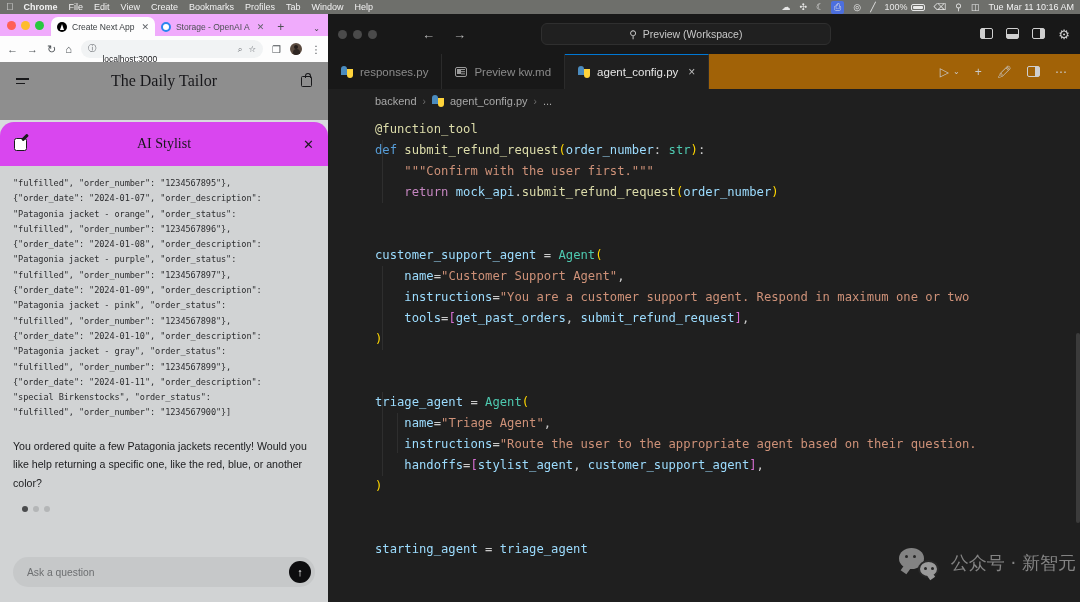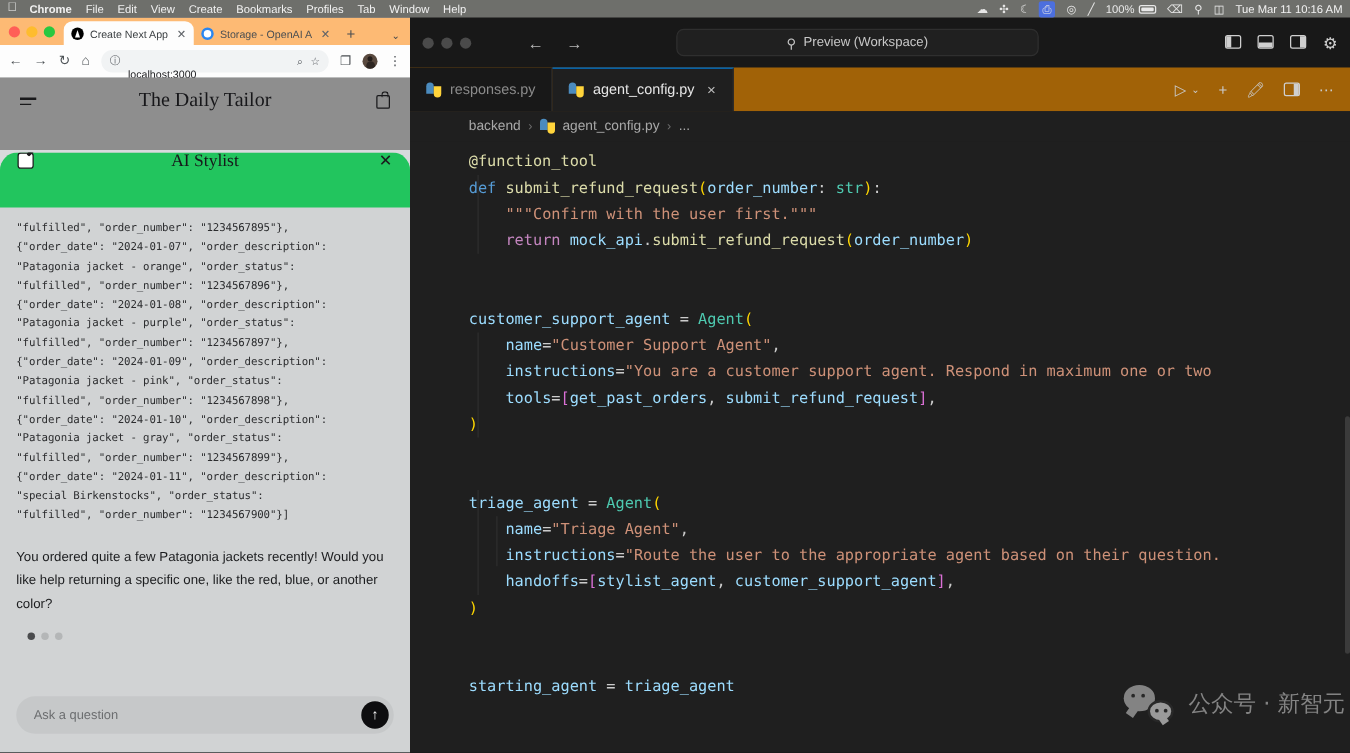--- a/index.html
+++ b/index.html
@@ -37,21 +37,21 @@
     background:#e8e8e8; border-radius:1px;
   }
   .menubar .clock { margin-left: 9px; font-size: 9px; }
 
   
   .chrome {
     position: absolute; left: 0; top: 14px; width: 328px; height: 588px;
     background: #d8dadd; z-index: 10; overflow: hidden;
   }
   .chrome-tabstrip {
-    height: 22px; background: #fdba74;
+    height: 22px; background: #f0abfc;
     display: flex; align-items: flex-end; padding-left: 6px; position: relative;
   }
   .traffic { display: flex; align-items: center; gap: 5px; height: 22px; padding: 0 7px 0 1px; }
   .tl { width: 9px; height: 9px; border-radius: 50%; }
   .tl.r { background: #ff5f57; } .tl.y { background: #febc2e; } .tl.g { background: #28c840; }
   .ctab {
     height: 19px; display: flex; align-items: center; gap: 5px;
     padding: 0 6px; border-radius: 7px 7px 0 0; font-size: 8.5px; color: #3c4043;
     max-width: 118px; white-space: nowrap; overflow: hidden;
   }
@@ -110,21 +110,21 @@
   }
   .site-body { height: 20px; background: #8e8e8e; }
 
   
   .stylist {
     position: absolute; left: 0; top: 108px; width: 328px; height: 480px;
     background: #d1d3d4; border-radius: 14px 14px 0 0; overflow: hidden;
     display: flex; flex-direction: column;
   }
   .stylist-head {
-    height: 44px; background: #22c55e; display: flex; align-items: flex-start;
+    height: 44px; background: #d946ef; display: flex; align-items: center;
     padding: 0 14px; position: relative; flex: none;
   }
   .stylist-title {
     position: absolute; left: 0; right: 0; text-align: center;
     font-family: "Liberation Serif", serif; font-size: 14px; color: #17171a;
   }
   .compose {
     width: 13px; height: 13px; border: 1.4px solid #1b1b1d; border-radius: 2.5px;
     position: relative; z-index: 2; background: #fff;
   }
@@ -434,20 +434,24 @@
         <span class="li-box right"></span>
         <span class="gear">⚙</span>
       </div>
     </div>
 
     <div class="vs-tabs">
       <div class="vs-tab">
         <span class="py-ico"></span>
         <span>responses.py</span>
       </div>
+      <div class="vs-tab">
+        <span class="md-ico"></span>
+        <span>Preview kw.md</span>
+      </div>
       <div class="vs-tab active">
         <span class="py-ico"></span>
         <span>agent_config.py</span>
         <span class="tab-close">×</span>
       </div>
       <div class="vs-tab-actions">
         <span class="run-tri">▷</span>
         <span class="chev">⌄</span>
         <span>+</span>
         <span class="pencil">🖍</span>

